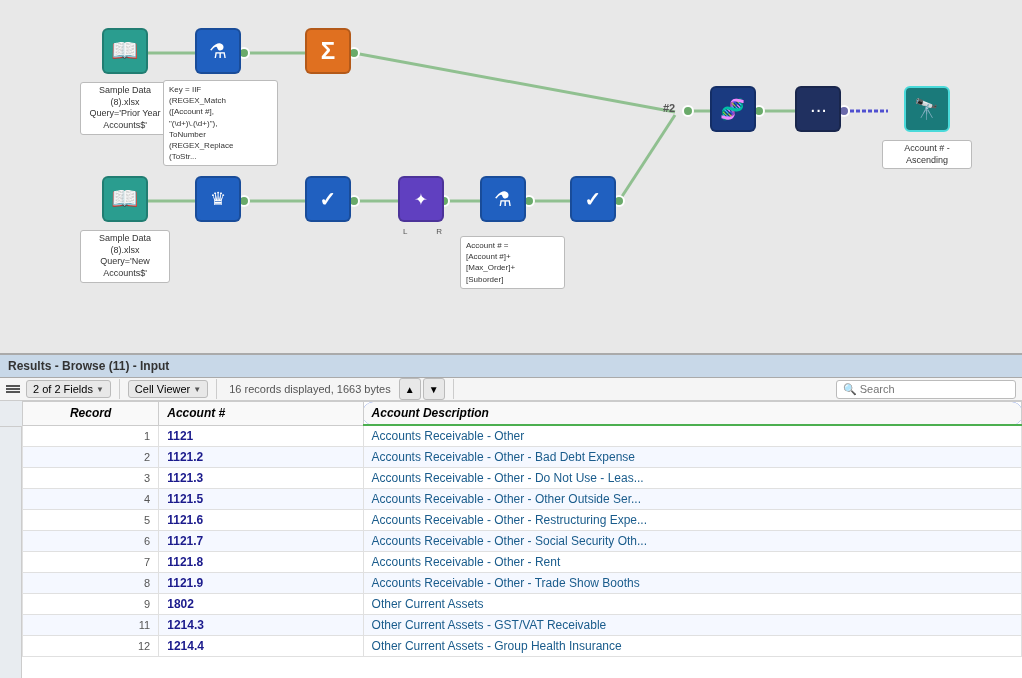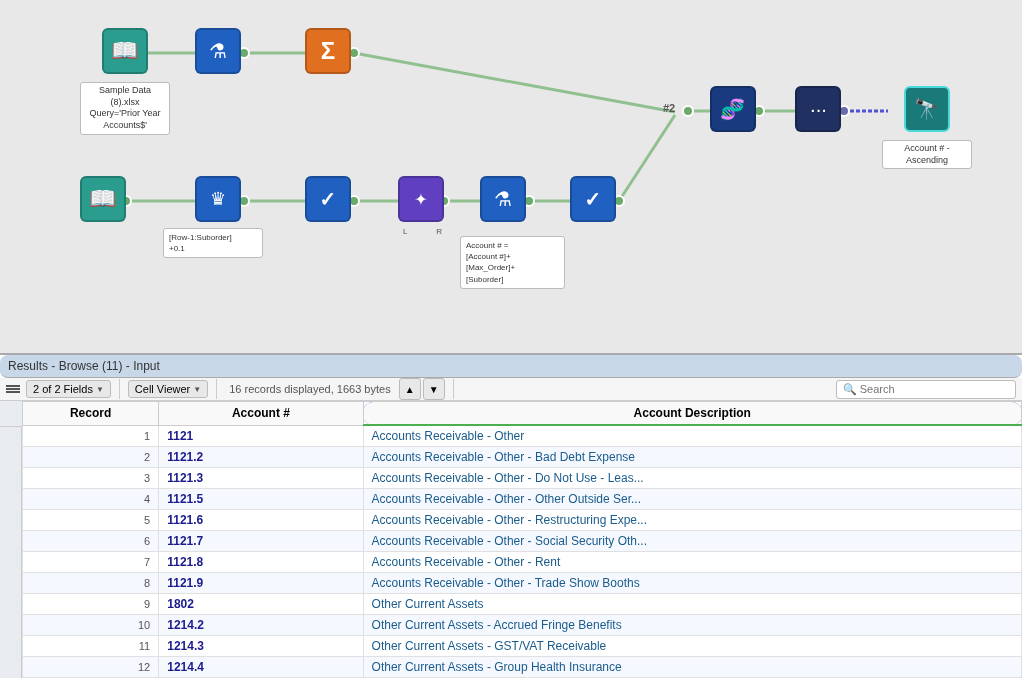--- a/index.html
+++ b/index.html
@@ -23,22 +23,21 @@
       display: flex;
       flex-direction: column;
     }
 
     #results-title-bar {
       background: #c8d8e8;
       padding: 4px 8px;
       font-size: 12px;
       color: #333;
       border-bottom: 1px solid #aaa;
-      font-weight: normal;
-      border-radius: 8px;
+      font-weight: bold;
     }
 
     #results-toolbar {
       display: flex;
       align-items: center;
       background: #f5f5f5;
       border-bottom: 1px solid #ccc;
       padding: 0 6px;
       gap: 4px;
     }
@@ -117,26 +116,27 @@
       width: 100%;
       border-collapse: collapse;
       font-size: 12px;
     }
 
     #data-table thead tr {
       background: #1d4ed8;
       position: sticky;
       top: 0;
       z-index: 10;
+      font-style: italic;
     }
 
     #data-table thead th {
       border: 1px solid #ccc;
       padding: 4px 8px;
-      text-align: center;
+      text-align: left;
       font-weight: bold;
       font-size: 12px;
       background: #f9f9f9;
     }
 
     #data-table thead th.col-record { width: 60px; text-align: center; }
     #data-table thead th.col-account { width: 90px; }
     #data-table thead th.col-desc { width: 290px; border-radius: 10px; }
 
     #data-table tbody tr:nth-child(even) { background: #f5f8ff; }
@@ -263,36 +263,37 @@
 
   <div class="node" style="left:80px; top:28px;">
     <div class="node-icon node-teal">📖</div>
     <div class="node-label">Sample Data (8).xlsx Query='Prior Year Accounts$'</div>
   </div>
 
   <div class="node" style="left:195px; top:28px;">
     <div class="node-icon node-blue" style="font-size:20px;">⚗</div>
   </div>
 
+  <div style="position:absolute; left:163px; top:80px; background:white; border:1px solid #bbb; border-radius:3px; padding:3px 5px; font-size:8px; line-height:1.4; color:#333; width:115px;">
+    Key = IIF<br>(REGEX_Match<br>([Account #],<br>"(\d+)\.(\d+)"),<br>ToNumber<br>(REGEX_Replace<br>(ToStr...
+  </div>
 
   <div class="node" style="left:305px; top:28px;">
     <div class="node-icon node-orange" style="font-size:24px; font-weight:bold;">Σ</div>
   </div>
 
   <div class="node" style="left:80px; top:176px;">
     <div class="node-icon node-teal">📖</div>
+    <div class="node-label">Sample Data (8).xlsx Query='New Accounts$'</div>
   </div>
 
   <div class="node" style="left:195px; top:176px;">
     <div class="node-icon node-blue" style="font-size:18px;">♛</div>
   </div>
 
-  <div style="position:absolute; left:163px; top:228px; background:white; border:1px solid #bbb; border-radius:3px; padding:3px 5px; font-size:8px; line-height:1.4; color:#333; width:100px;">
-    [Row-1:Suborder]<br>+0.1
-  </div>
 
   <div class="node" style="left:305px; top:176px;">
     <div class="node-icon" style="background:#2060c0; font-size:20px; font-weight:bold;">✓</div>
   </div>
 
   <div class="node" style="left:398px; top:176px;">
     <div class="node-icon" style="background:#6040c0; font-size:16px;">✦</div>
     <div style="position:absolute; bottom:-14px; left:5px; font-size:8px; color:#555;">L</div>
     <div style="position:absolute; bottom:-14px; right:2px; font-size:8px; color:#555;">R</div>
   </div>
@@ -425,25 +426,20 @@
               <td class="col-record">8</td>
               <td class="col-account">1121.9</td>
               <td class="col-desc">Accounts Receivable - Other - Trade Show Booths</td>
             </tr>
             <tr>
               <td class="col-record">9</td>
               <td class="col-account">1802</td>
               <td class="col-desc">Other Current Assets</td>
             </tr>
             <tr>
-              <td class="col-record">10</td>
-              <td class="col-account">1214.2</td>
-              <td class="col-desc">Other Current Assets - Accrued Fringe Benefits</td>
-            </tr>
-            <tr>
               <td class="col-record">11</td>
               <td class="col-account">1214.3</td>
               <td class="col-desc">Other Current Assets - GST/VAT Receivable</td>
             </tr>
             <tr>
               <td class="col-record">12</td>
               <td class="col-account">1214.4</td>
               <td class="col-desc">Other Current Assets - Group Health Insurance</td>
             </tr>
           </tbody>

